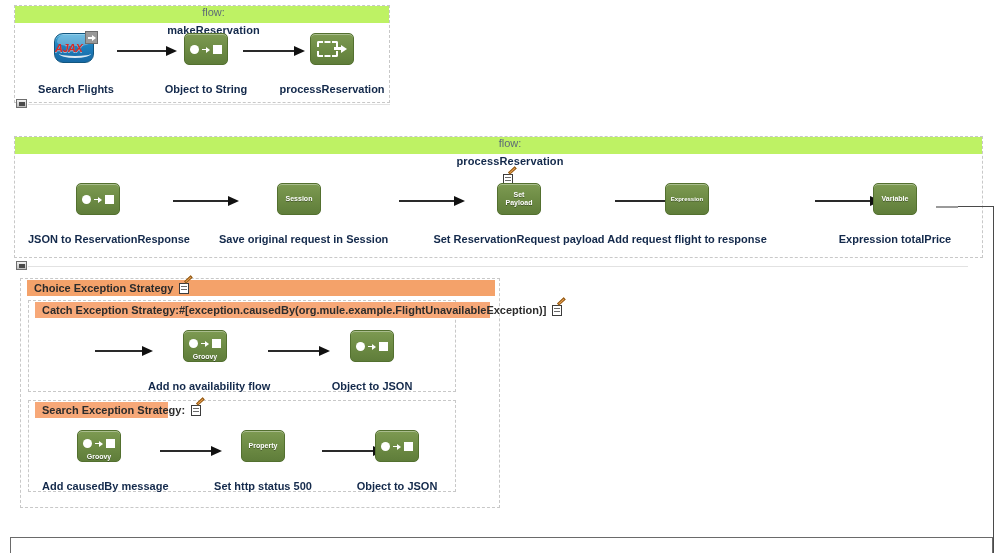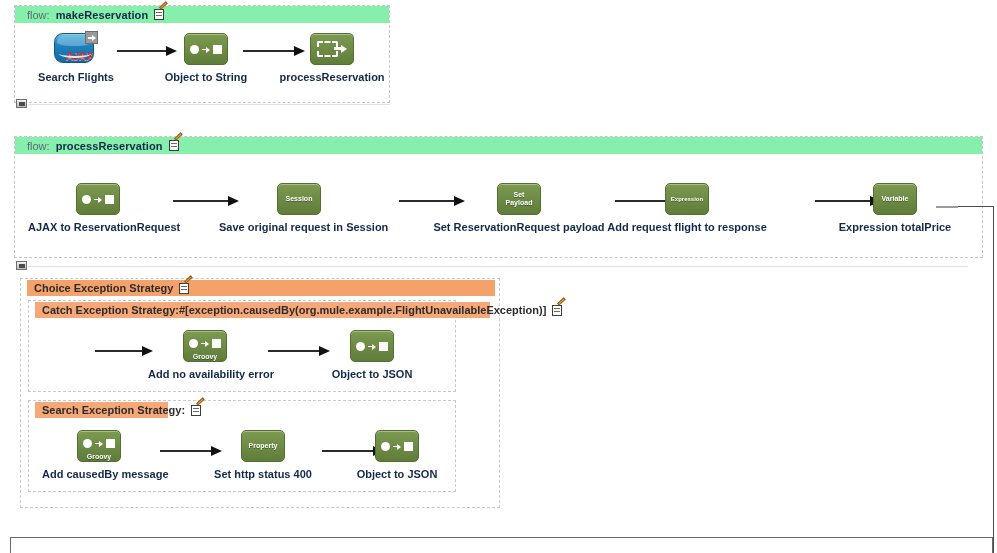--- a/index.html
+++ b/index.html
@@ -8,37 +8,37 @@
     font-family:"Liberation Sans","DejaVu Sans",sans-serif;
     font-size:11px;color:#1b2a4a;
     -webkit-font-smoothing:antialiased;
   }
   .canvas{position:absolute;left:0;top:0;width:997px;height:553px;}
 
   
   .flow-box{position:absolute;border:1px dashed #c8c8c8;background:#ffffff;box-sizing:border-box;}
   .flow-header{
     position:absolute;left:0;top:0;height:17px;width:100%;
-    background:#86efac;display:flex;align-items:center;gap:6px;
-    padding-left:12px;box-sizing:border-box;
+    background:#bef264;display:flex;align-items:center;gap:6px;
+    padding-left:23px;box-sizing:border-box;flex-direction:column;
   }
   .flow-kw{color:#5d6a77;font-size:11px;}
   .flow-name{color:#13294b;font-size:11px;font-weight:bold;letter-spacing:.1px;}
 
   
   .pencil{width:15px;height:13px;position:relative;display:inline-block;flex:none;}
   .pencil .pg{position:absolute;left:0;top:1px;width:10px;height:11px;background:#ffffff;border:1px solid #3c3c3c;box-sizing:border-box;}
   .pencil .pl{position:absolute;left:2px;top:4px;width:6px;height:1px;background:#6b6b6b;}
   .pencil .pl2{position:absolute;left:2px;top:7px;width:6px;height:1px;background:#6b6b6b;}
   .pencil .nib{position:absolute;left:6px;top:-1px;width:9px;height:3px;background:#f2a04a;border:1px solid #8a5a1d;box-sizing:border-box;transform:rotate(-42deg);transform-origin:left center;}
 
   
   .node{position:absolute;width:110px;text-align:center;}
   .node .ico-wrap{display:flex;justify-content:center;}
-  .node .caption{margin-top:6px;font-size:11px;color:#13294b;font-weight:bold;white-space:nowrap;}
+  .node .caption{margin-top:18px;font-size:11px;color:#13294b;font-weight:bold;white-space:nowrap;}
 
   .ico{
     width:44px;height:32px;border-radius:5px;
     background:linear-gradient(180deg,#7d9a52 0%,#6e8c45 48%,#5f7d3a 100%);
     border:1px solid #53702f;box-sizing:border-box;position:relative;
     display:flex;align-items:center;justify-content:center;
     box-shadow:inset 0 1px 0 rgba(255,255,255,.35);
   }
   .ico .lbl{color:#ffffff;font-size:7px;font-weight:bold;line-height:8px;text-align:center;
     text-shadow:0 1px 0 rgba(0,0,0,.35);}
@@ -70,22 +70,22 @@
 
   
   .ajax-wrap{position:relative;width:44px;height:34px;}
   .ajax{
     position:absolute;left:0;top:2px;width:40px;height:30px;border-radius:9px;
     background:linear-gradient(180deg,#3aa6d8 0%,#1e7fbd 45%,#1769a5 100%);
     border:1px solid #12567f;box-sizing:border-box;overflow:hidden;
     box-shadow:inset 0 1px 0 rgba(255,255,255,.45);
   }
   .ajax .gloss{position:absolute;left:2px;top:1px;right:2px;height:11px;border-radius:7px 7px 40% 40%;background:rgba(255,255,255,.28);}
-  .ajax .word{position:absolute;left:0;right:0;top:16px;text-align:right;color:#d32a28;font-size:11px;
-    font-weight:bold;letter-spacing:-.5px;text-shadow:0 1px 0 rgba(255,255,255,.5);}
+  .ajax .word{position:absolute;left:0;right:0;top:8px;text-align:left;color:#d32a28;font-size:11px;
+    font-weight:bold;font-style:italic;letter-spacing:-.5px;text-shadow:0 1px 0 rgba(255,255,255,.5);}
   .ajax .swoosh{position:absolute;left:4px;bottom:4px;width:32px;height:7px;border-bottom:2px solid #ffffff;border-radius:0 0 60% 60%;opacity:.85;}
   .badge{position:absolute;right:0;top:0;width:13px;height:13px;background:#9a9a9a;border:1px solid #6d6d6d;box-sizing:border-box;}
   .badge .b-ar{position:absolute;left:2px;top:5px;width:5px;height:2px;background:#fff;}
   .badge .b-arh{position:absolute;left:6px;top:3px;border-left:4px solid #fff;border-top:3px solid transparent;border-bottom:3px solid transparent;}
 
   
   .conn{position:absolute;height:10px;}
   .conn .shaft{position:absolute;left:0;top:4px;height:2px;background:#2a2a2a;}
   .conn .head{position:absolute;top:0;border-left:11px solid #111111;border-top:5px solid transparent;border-bottom:5px solid transparent;}
 
@@ -198,21 +198,21 @@
     <div class="node" style="left:13px;top:46px;width:140px;">
       <div class="ico-wrap">
         <div class="ico">
           <span class="t-row">
               <span class="t-circle"></span>
               <span class="t-arrow"></span>
               <span class="t-square"></span>
             </span>
         </div>
       </div>
-      <div class="caption">AJAX to ReservationRequest</div>
+      <div class="caption">JSON to ReservationResponse</div>
     </div>
 
     <div class="conn" style="left:158px;top:59px;width:66px;">
       <span class="shaft" style="width:56px;"></span>
         <span class="head" style="left:55px;"></span>
     </div>
 
     <div class="node" style="left:204px;top:46px;width:160px;">
       <div class="ico-wrap">
         <div class="ico">
@@ -306,21 +306,21 @@
     <div class="ico-wrap">
       <div class="ico with-sub">
         <span class="t-row" style="margin-top:-6px;">
             <span class="t-circle"></span>
             <span class="t-arrow"></span>
             <span class="t-square"></span>
           </span>
         <span class="sublabel">Groovy</span>
       </div>
     </div>
-    <div class="caption">Add no availability error</div>
+    <div class="caption">Add no availability flow</div>
   </div>
 
   <div class="conn" style="left:268px;top:346px;width:62px;">
     <span class="shaft" style="width:52px;"></span>
       <span class="head" style="left:51px;"></span>
   </div>
 
   <div class="node" style="left:318px;top:330px;width:108px;">
     <div class="ico-wrap">
       <div class="ico">
@@ -363,21 +363,21 @@
     <span class="shaft" style="width:52px;"></span>
       <span class="head" style="left:51px;"></span>
   </div>
 
   <div class="node" style="left:208px;top:430px;width:110px;">
     <div class="ico-wrap">
       <div class="ico">
         <span class="lbl">Property</span>
       </div>
     </div>
-    <div class="caption">Set http status 400</div>
+    <div class="caption">Set http status 500</div>
   </div>
 
   <div class="conn" style="left:322px;top:446px;width:62px;">
     <span class="shaft" style="width:52px;"></span>
       <span class="head" style="left:51px;"></span>
   </div>
 
   <div class="node" style="left:343px;top:430px;width:108px;">
     <div class="ico-wrap">
       <div class="ico">

